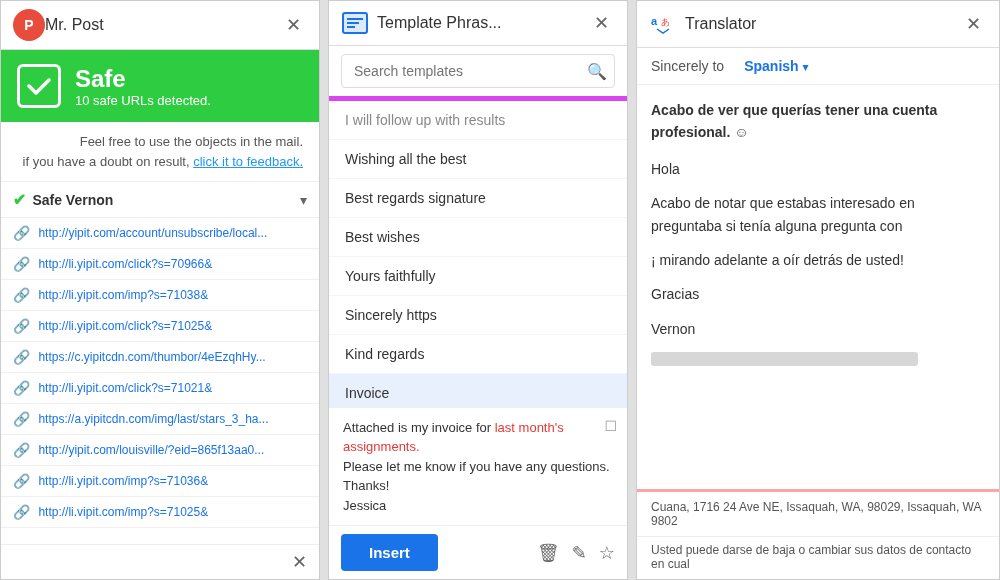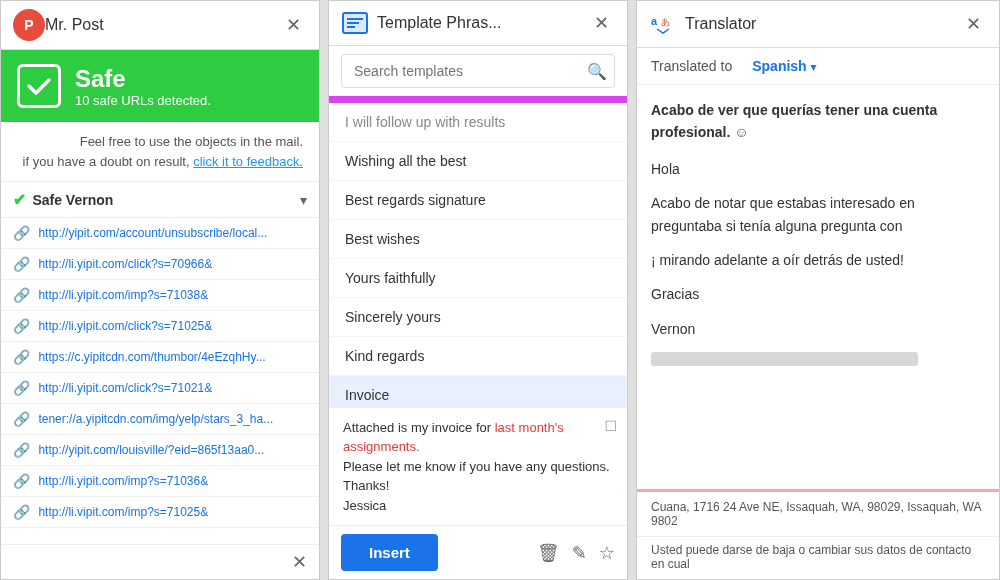--- a/index.html
+++ b/index.html
@@ -179,21 +179,21 @@
 
     
     .panel-template {
       width: 300px;
       min-width: 300px;
       margin-left: 8px;
     }
 
     .search-area {
       padding: 8px 12px;
-      border-bottom: 7px solid #d946ef;
+      border-bottom: 5px solid #d946ef;
       display: flex;
       align-items: center;
       position: relative;
     }
 
     .search-input {
       width: 100%;
       padding: 8px 36px 8px 12px;
       border: 1px solid #ddd;
       border-radius: 4px;
@@ -432,21 +432,21 @@
     <div class="url-item">
       <span class="url-icon">🔗</span>
       <span class="url-text">https://c.yipitcdn.com/thumbor/4eEzqhHy...</span>
     </div>
     <div class="url-item">
       <span class="url-icon">🔗</span>
       <span class="url-text">http://li.yipit.com/click?s=71021&amp;</span>
     </div>
     <div class="url-item">
       <span class="url-icon">🔗</span>
-      <span class="url-text">tener://a.yipitcdn.com/img/yelp/stars_3_ha...</span>
+      <span class="url-text">https://a.yipitcdn.com/img/last/stars_3_ha...</span>
     </div>
     <div class="url-item">
       <span class="url-icon">🔗</span>
       <span class="url-text">http://yipit.com/louisville/?eid=865f13aa0...</span>
     </div>
     <div class="url-item">
       <span class="url-icon">🔗</span>
       <span class="url-text">http://li.yipit.com/imp?s=71036&amp;</span>
     </div>
     <div class="url-item">
@@ -478,21 +478,21 @@
     <input class="search-input" type="text" placeholder="Search templates" style="">
     <button class="search-icon-btn">🔍</button>
   </div>
 
   <div class="template-list">
     <div class="template-item-truncated">I will follow up with results</div>
     <div class="template-item">Wishing all the best</div>
     <div class="template-item">Best regards signature</div>
     <div class="template-item">Best wishes</div>
     <div class="template-item">Yours faithfully</div>
-    <div class="template-item">Sincerely yours</div>
+    <div class="template-item">Sincerely https</div>
     <div class="template-item">Kind regards</div>
     <div class="template-item selected">Invoice</div>
   </div>
 
   <div class="template-preview">
     <span class="expand-icon">☐</span>
     <p>
       Attached is my invoice for <span class="highlight-red">last month's assignments.</span><br>
       Please let me know if you have any questions.
     </p>
@@ -515,21 +515,21 @@
     <svg width="30" height="30" viewBox="0 0 30 30">
       <text x="2" y="16" font-size="11" fill="#1a73e8" font-weight="bold">a</text>
       <text x="12" y="16" font-size="9" fill="#e74c3c">あ</text>
       <polyline points="8,20 14,24 20,20" fill="none" stroke="#1a73e8" stroke-width="1.5"></polyline>
     </svg>
     <span class="panel-header-title" style="margin-left:6px;">Translator</span>
     <button class="close-btn">✕</button>
   </div>
 
   <div class="translator-lang-bar">
-    <span class="translated-label">Translated to</span>
+    <span class="translated-label">Sincerely to</span>
     <span style="margin-left:16px;">
       <span class="lang-name">Spanish</span>
       <span class="chevron"> ▾</span>
     </span>
   </div>
 
   <div class="translator-content">
     <p class="first-para">Acabo de ver que querías tener una cuenta profesional. ☺</p>
     <p>Hola</p>
     <p>Acabo de notar que estabas interesado en preguntaba si tenía alguna pregunta con</p>

